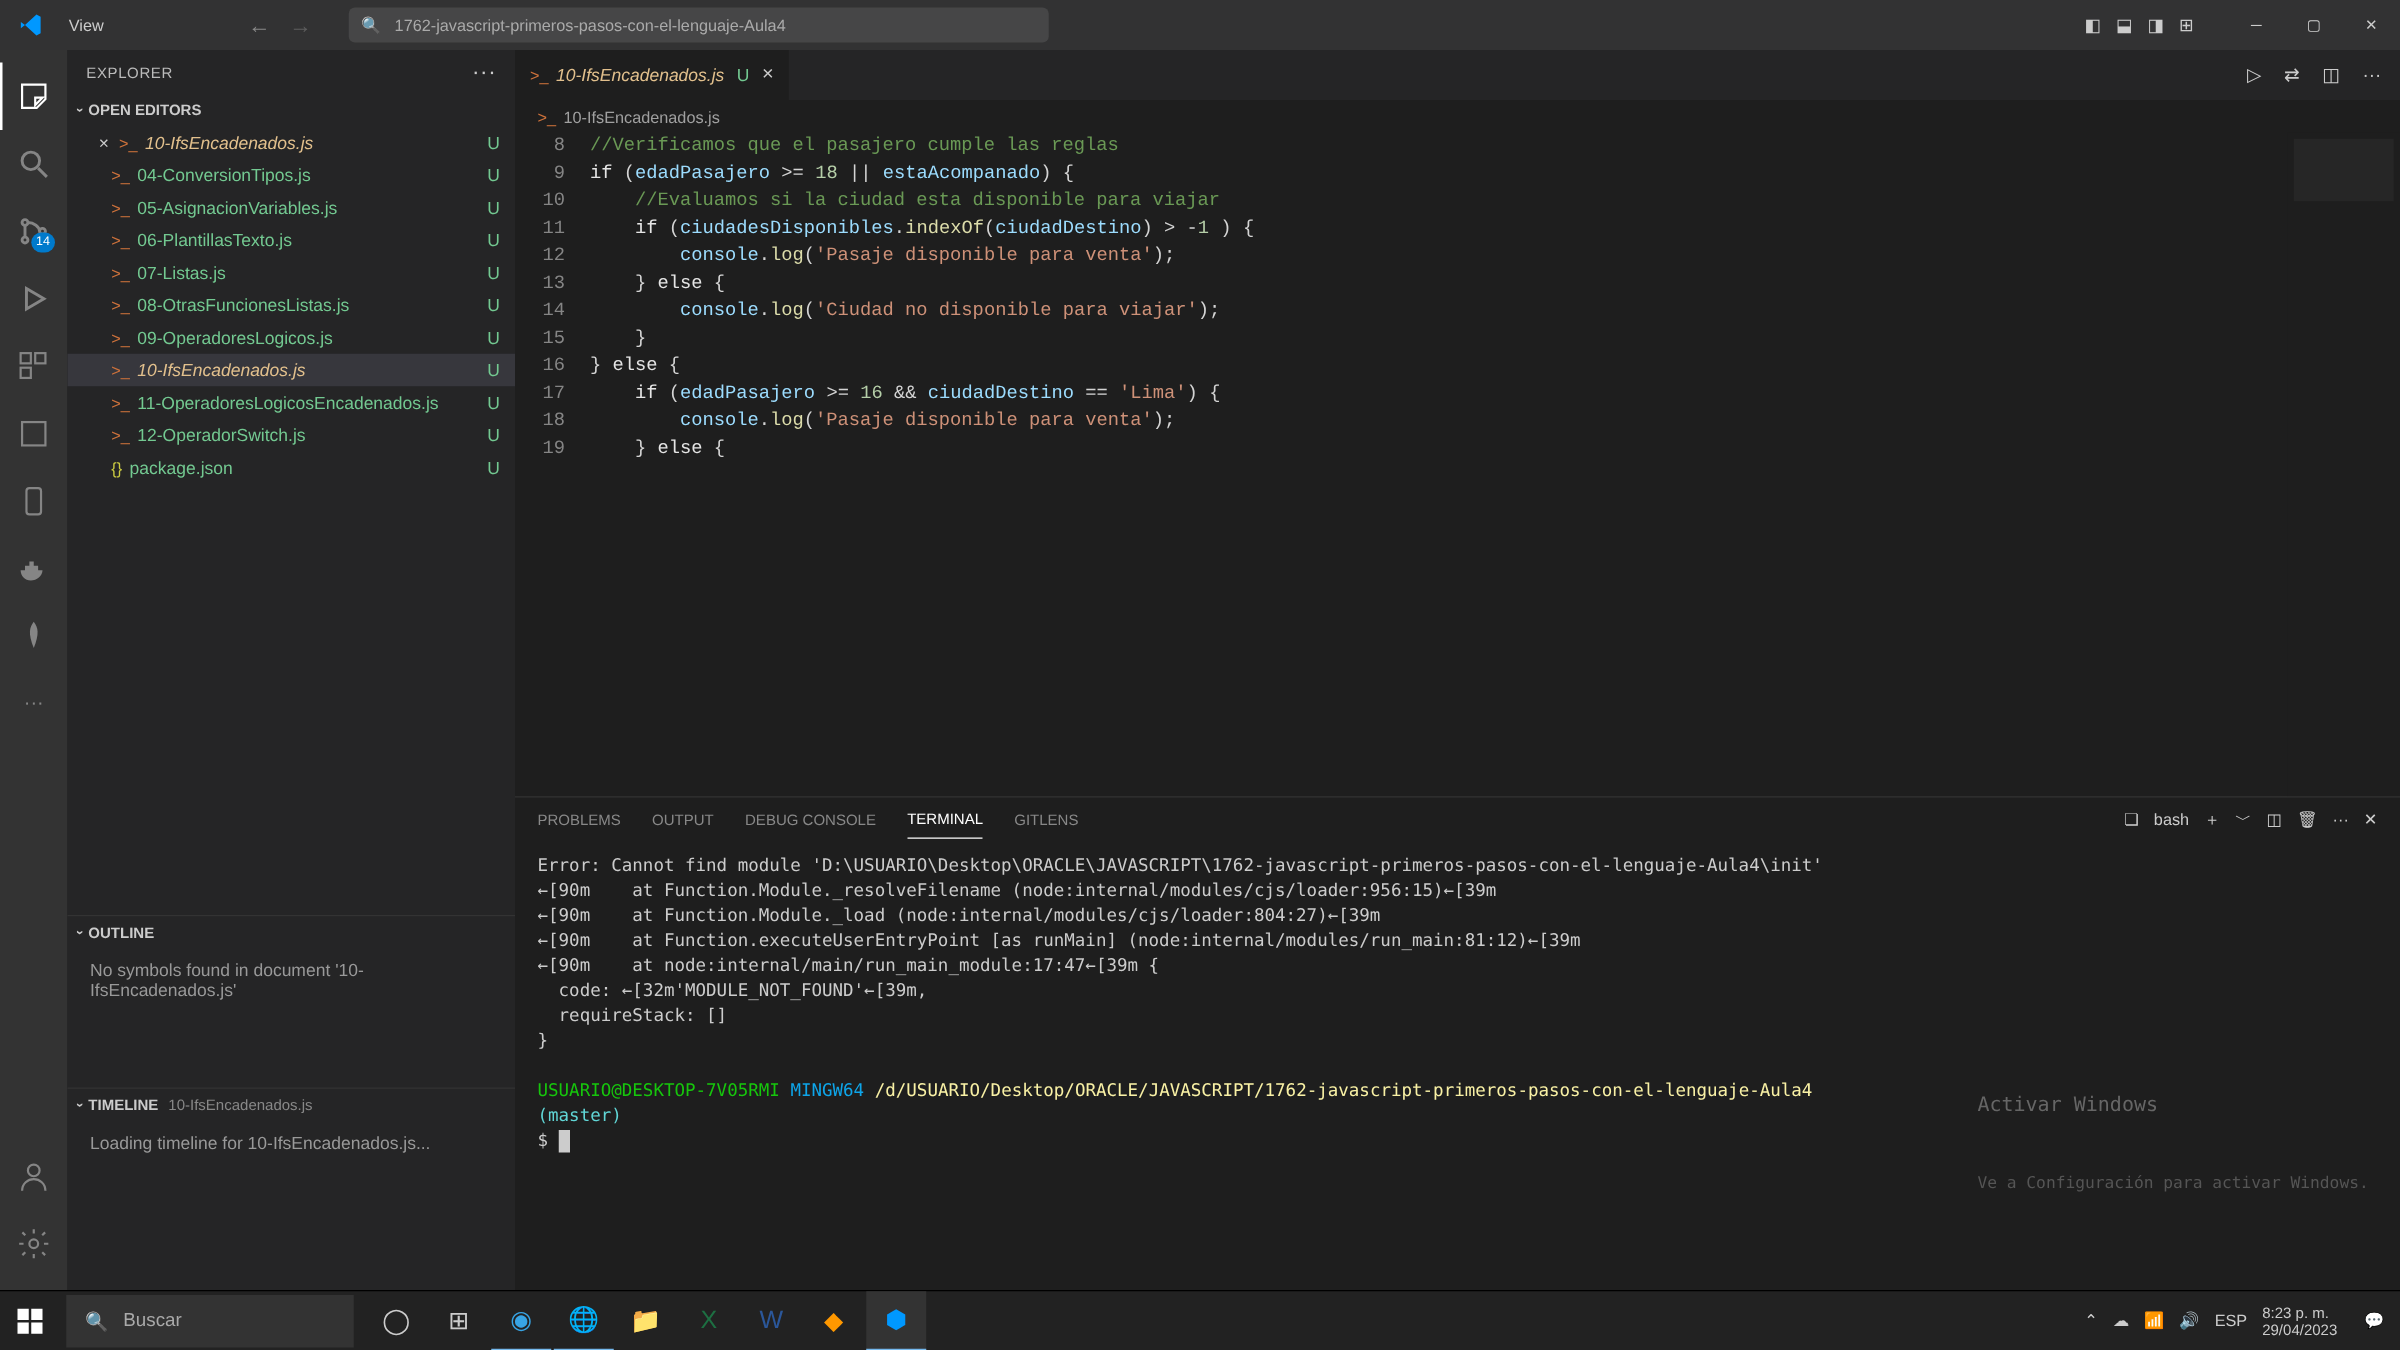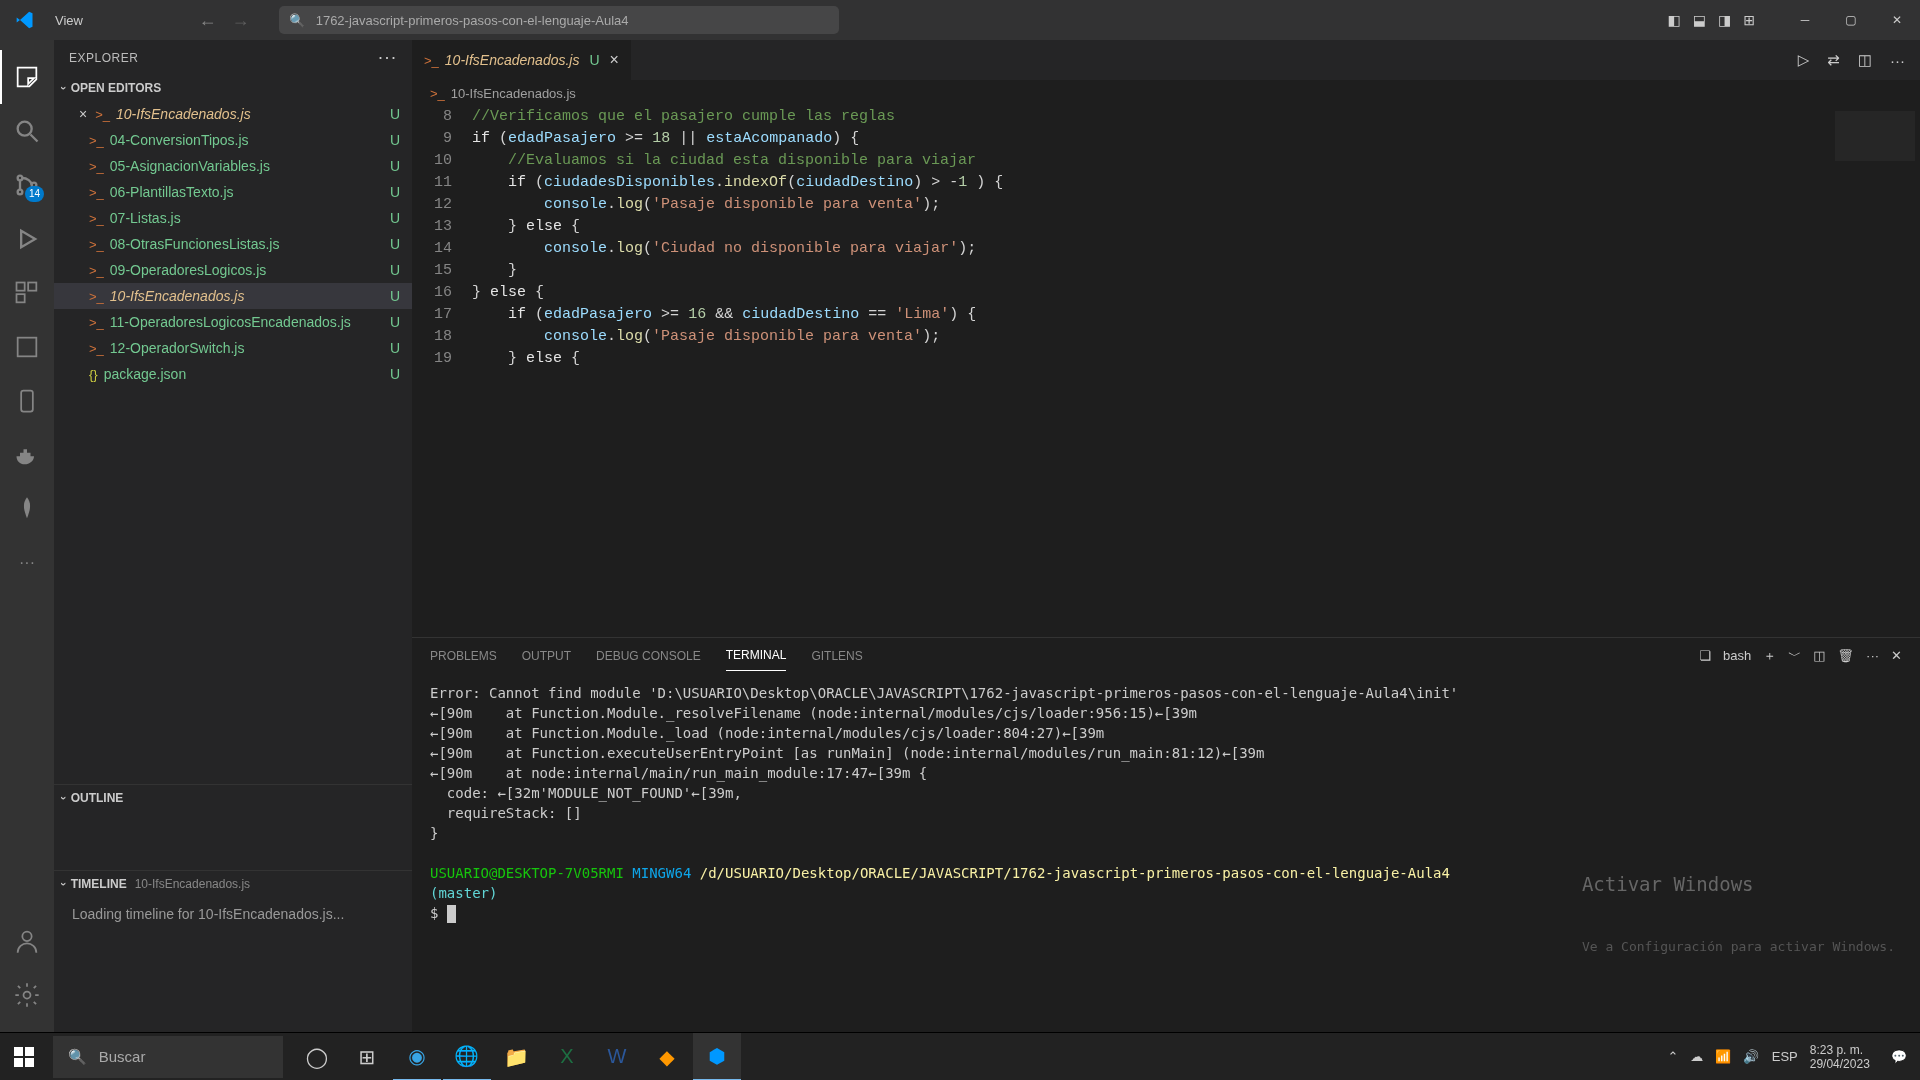--- a/index.html
+++ b/index.html
@@ -67,21 +67,21 @@
 .panel-tab.active { color: #fff; border-bottom: 1px solid #fff; }
 .panel-right { margin-left: auto; display: flex; align-items: center; gap: 12px; color: #ccc; font-size: 13px; }
 .panel-ctrl { cursor: pointer; }
 .terminal-content { flex: 1; padding: 10px 18px; font-family: Consolas, monospace; font-size: 14px; color: #ccc; line-height: 20px; white-space: pre-wrap; word-break: break-all; position: relative; }
 .term-green { color: #16c60c; }
 .term-purple { color: #0ea5e9; }
 .term-yellow { color: #f9f1a5; }
 .term-cyan { color: #61d6d6; }
 .cursor-block { display: inline-block; width: 9px; height: 18px; background: #ccc; vertical-align: middle; }
 .watermark { position: absolute; bottom: 35px; right: 25px; color: #555; text-align: left; }
-.watermark-title { font-size: 19px; color: #666; margin-bottom: 3px; }
+.watermark-title { font-size: 16px; color: #666; margin-bottom: 3px; }
 .watermark-sub { font-size: 13px; color: #555; }
 .taskbar { height: 48px; background: #222; border-top: 1px solid #000; display: flex; align-items: center; }
 .start-btn { width: 48px; height: 48px; display: flex; align-items: center; justify-content: center; cursor: pointer; color: #fff; }
 .task-search { flex: 0 0 230px; height: 42px; background: #333; margin: 0 5px; display: flex; align-items: center; padding: 0 15px; color: #aaa; font-size: 15px; }
 .task-icons { display: flex; gap: 2px; margin-left: 5px; }
 .task-icon { width: 48px; height: 48px; display: flex; align-items: center; justify-content: center; cursor: pointer; font-size: 20px; }
 .task-icon.active { border-bottom: 2px solid #76b9ed; background: #333; }
 .task-icon.open { border-bottom: 2px solid #76b9ed; }
 .systray { margin-left: auto; display: flex; align-items: center; gap: 12px; color: #ccc; font-size: 13px; padding-right: 2px; }
 .clock { font-size: 12px; line-height: 14px; }
@@ -263,20 +263,21 @@
         <div class="file-item">
           <span class="json-icon">{}</span>
           <span>package.json</span>
           <span class="status-letter">U</span>
         </div>
       </div>
     <div class="section-header" style="margin-top:auto;border-top:1px solid #333">
       <span class="chevron">›</span>
       <span>OUTLINE</span>
     </div>
+    <div class="outline-content">No symbols found in document '10-IfsEncadenados.js'</div>
     <div style="flex:0 0 60px"></div>
     <div class="section-header" style="border-top:1px solid #333">
       <span class="chevron">›</span>
       <span>TIMELINE</span>
       <span style="margin-left:8px;color:#888;font-weight:400">10-IfsEncadenados.js</span>
     </div>
     <div class="outline-content">Loading timeline for 10-IfsEncadenados.js...</div>
     <div style="flex:0 0 100px"></div>
   </div>
 

